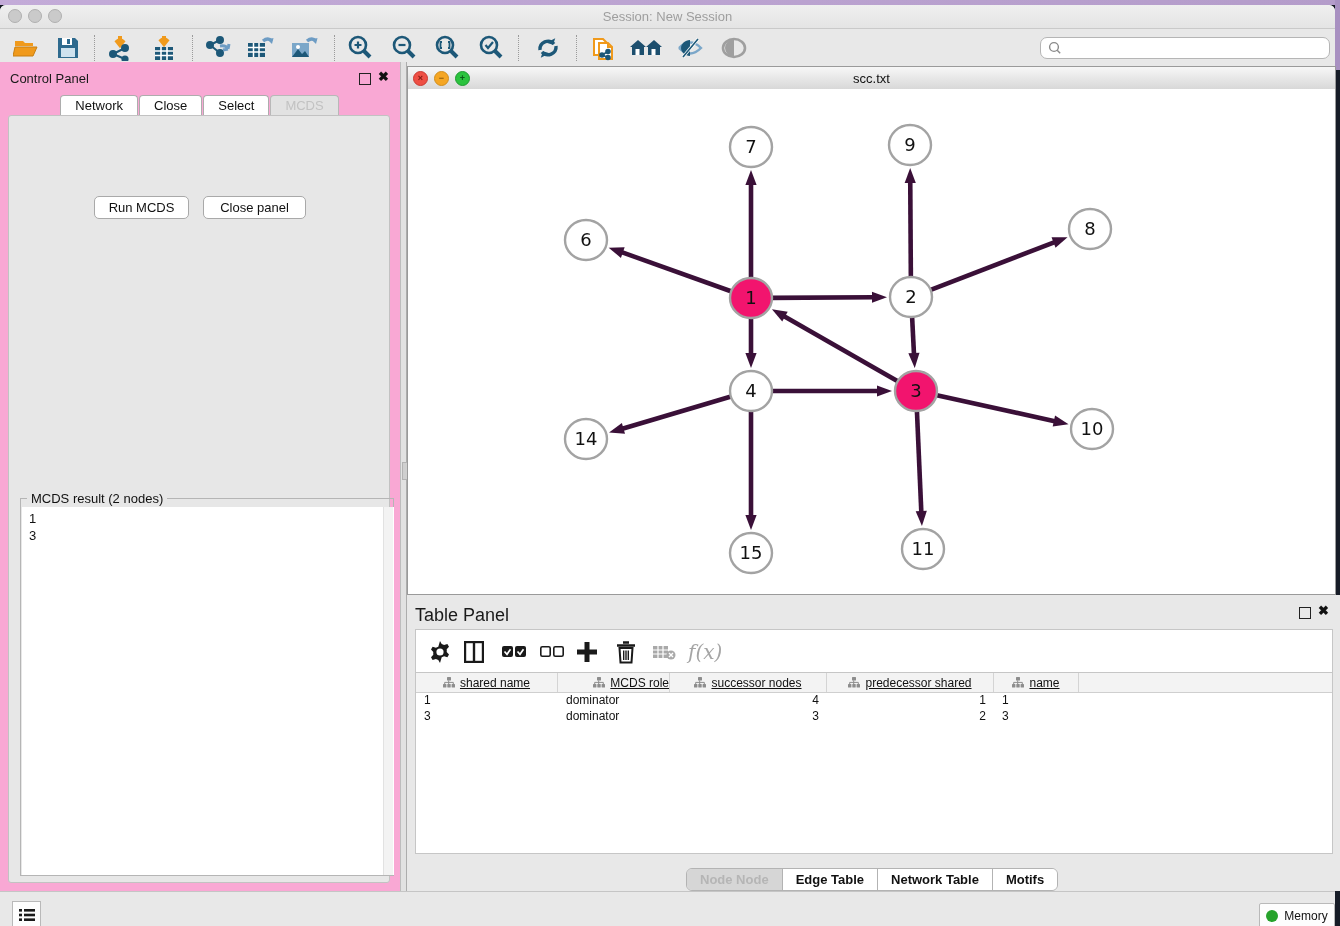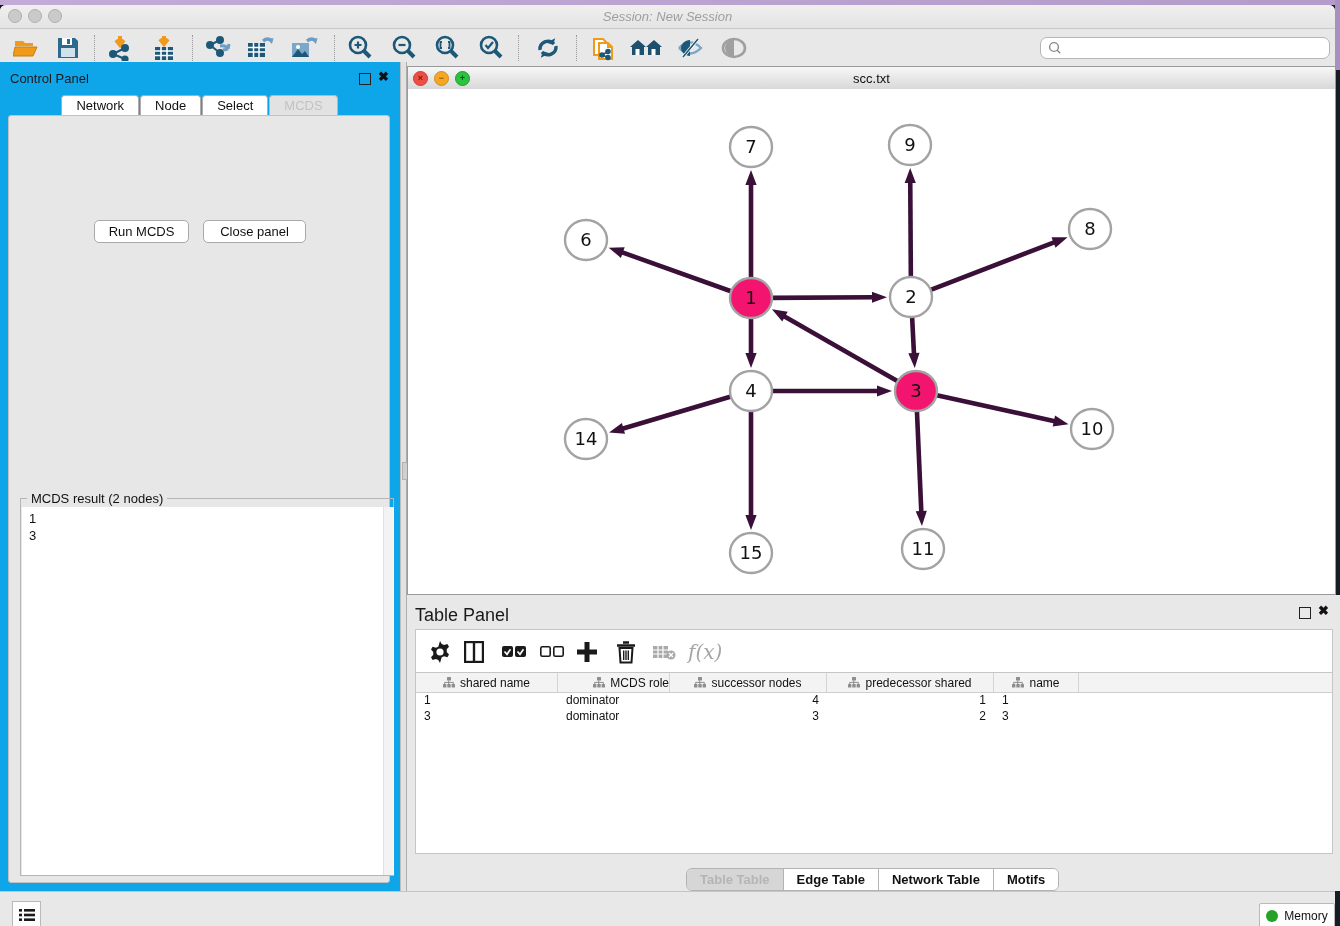--- a/index.html
+++ b/index.html
@@ -8,44 +8,44 @@
   .abs{position:absolute;}
   
   #desktop-top{left:0;top:0;width:1340px;height:5px;background:linear-gradient(90deg,#c3abd8,#b49cca);}
   #desktop-right-top{left:1335px;top:0;width:5px;height:70px;background:#a890c1;}
   #desktop-right-bottom{left:1335px;top:70px;width:5px;height:856px;background:#171c27;}
   
   #window{left:0;top:5px;width:1335px;height:921px;background:#e8e8e8;border-radius:6px 6px 0 0;}
   #main-titlebar{left:0;top:0;width:1335px;height:23px;background:linear-gradient(#efefef,#e4e4e4);
                  border-bottom:1px solid #c9c9c9;border-radius:6px 6px 0 0;}
   .traffic-dot{width:12px;height:12px;border-radius:50%;background:#cacaca;border:1px solid #b0b0b0;top:4px;}
-  #main-title{width:100%;text-align:center;top:4px;font-size:13px;color:#9e9e9e;font-style:italic;}
+  #main-title{width:100%;text-align:center;top:4px;font-size:13px;color:#9e9e9e;}
   
   #toolbar{left:0;top:24px;width:1335px;height:38px;background:#e8e8e8;border-bottom:1px solid #c2c2c2;}
   .tb-icon{top:4px;width:36px;height:30px;display:flex;align-items:center;justify-content:center;cursor:default;}
   .tb-sep{top:6px;width:0;height:26px;border-left:1px dotted #9a9a9a;}
   #search-box{left:1040px;top:8px;width:290px;height:22px;background:#fff;border:1px solid #b5b5b5;border-radius:7px;
               display:flex;align-items:center;padding-left:6px;box-sizing:border-box;}
   #search-box input{border:none;outline:none;flex:1;font-size:12px;font-family:"Liberation Sans",sans-serif;background:transparent;}
   
-  #control-panel{left:0;top:57px;width:400px;height:829px;background:#0ea5e9;}
+  #control-panel{left:0;top:57px;width:400px;height:829px;background:#f9a8d4;}
   #cp-title{left:10px;top:9px;font-size:13px;color:#1a1a1a;}
   .panel-float{width:10px;height:10px;border:1.5px solid #222;background:transparent;}
   .panel-close{font-size:13px;font-weight:bold;color:#111;line-height:10px;}
   .cp-tab{height:19px;padding:0 14px;background:#fff;border:1px solid #adadad;border-bottom:none;
           font-size:13px;color:#111;display:flex;align-items:center;border-radius:4px 4px 0 0;margin-right:1px;}
   .cp-tab.selected{background:#e2e2e2;color:#c2c2c2;border-color:#b8b8b8;}
   #cp-tabs{left:0;top:33px;width:400px;display:flex;justify-content:center;align-items:flex-end;}
   #cp-panel{left:8px;top:53px;width:382px;height:768px;background:#e7e7e7;border:1px solid #c2c2c2;border-radius:3px;box-sizing:border-box;}
   #opt-label{left:0;top:78px;width:400px;text-align:center;font-size:13px;color:#111;}
   #opt-select{left:44px;top:100px;width:310px;height:23px;background:#fff;border:1px solid #a9a9a9;border-radius:5px;
               display:flex;align-items:center;padding:0 8px;box-sizing:border-box;font-size:13px;color:#111;}
   #opt-select .stepper{margin-left:auto;}
   .cp-btn{top:134px;height:23px;background:#fff;border:1px solid #a9a9a9;border-radius:5px;font-size:13px;color:#111;
-          display:flex;align-items:center;justify-content:center;box-sizing:border-box;margin-top:24px;}
+          display:flex;align-items:center;justify-content:center;box-sizing:border-box;}
   
   #mcds-fieldset{left:12px;top:436px;width:374px;height:378px;border:1px solid #b5b5b5;box-sizing:border-box;margin-left:8px;}
   #mcds-legend{left:6px;top:-8px;background:#e7e7e7;padding:0 4px;font-size:13px;color:#111;}
   #mcds-body{left:1px;top:8px;width:372px;height:368px;background:#fff;}
   #mcds-scroll{right:1px;top:0;width:9px;height:368px;background:#f3f3f3;border-left:1px solid #e2e2e2;}
   .mcds-line{font-size:13px;color:#111;left:7px;line-height:17px;}
   
   #cp-divider{left:400px;top:57px;width:7px;height:829px;background:#e2e2e2;border-left:1px solid #bdbdbd;border-right:1px solid #adadad;box-sizing:border-box;}
   #cp-grip{left:1px;top:400px;width:4px;height:16px;background:#cfcfcf;border:1px solid #b3b3b3;}
   
@@ -59,21 +59,21 @@
   #tl-max{left:47px;background:#2bc33e;border:1px solid #1f9a30;color:#0c5d18;}
   #net-canvas{left:0;top:22px;width:927px;height:505px;background:#fff;}
   
   #table-panel{left:407px;top:590px;width:933px;height:296px;background:#e8e8e8;}
   #tp-title{left:8px;top:10px;font-size:18px;color:#1a1a1a;}
   #tp-toolbar{left:8px;top:34px;width:918px;height:44px;background:#fff;border:1px solid #c6c6c6;box-sizing:border-box;}
   .tp-icon{top:8px;height:28px;display:flex;align-items:center;justify-content:center;}
   #tp-table{left:8px;top:77px;width:918px;height:182px;background:#fff;border:1px solid #c6c6c6;box-sizing:border-box;overflow:hidden;}
   #tp-header{left:0;top:0;width:916px;height:19px;background:#f3f3f3;border-bottom:1px solid #cfcfcf;display:flex;}
   .th{display:flex;align-items:center;justify-content:center;gap:5px;border-right:1px solid #d4d4d4;box-sizing:border-box;
-      font-size:12px;color:#111;}
+      font-size:12px;color:#111;text-decoration:underline;}
   #tp-rows{left:0;top:19px;width:916px;}
   .tr{display:flex;height:16px;}
   .td{font-size:12px;color:#111;box-sizing:border-box;padding:1px 8px 0 8px;overflow:hidden;white-space:nowrap;}
   .td.r{text-align:right;}
   
   #tp-tabs{left:279px;top:273px;display:flex;border:1px solid #b3b3b3;border-radius:6px;overflow:hidden;height:21px;}
   .tp-tab{background:#fff;color:#111;font-size:13px;font-weight:600;display:flex;align-items:center;padding:0 13px;
           border-left:1px solid #b3b3b3;}
   .tp-tab:first-child{border-left:none;}
   .tp-tab.selected{background:#d6d6d6;color:#b5b5b5;}
@@ -258,21 +258,21 @@
       </div>
     </div>
 
     <div class="abs" id="control-panel">
       <span class="abs" id="cp-title">Control Panel</span>
       <div class="abs panel-float" style="left:359px;top:11px"></div>
       <div class="abs panel-close" style="left:378px;top:10px">✖</div>
 
       <div class="abs" id="cp-tabs">
         <div class="cp-tab">Network</div>
-        <div class="cp-tab">Node</div>
+        <div class="cp-tab">Close</div>
         <div class="cp-tab">Select</div>
         <div class="cp-tab selected">MCDS</div>
       </div>
 
       <div class="abs" id="cp-panel"></div>
 
 
 
       <div class="abs cp-btn" style="left:94px;width:95px">Run MCDS</div>
       <div class="abs cp-btn" style="left:203px;width:103px">Close panel</div>
@@ -486,21 +486,21 @@
               <div class="td" style="width: 142px;">3</div>
               <div class="td" style="width: 112px;">dominator</div>
               <div class="td r" style="width: 157px;">3</div>
               <div class="td r" style="width: 167px;">2</div>
               <div class="td" style="width: 85px;">3</div>
             </div>
           </div>
       </div>
 
       <div class="abs" id="tp-tabs">
-        <div class="tp-tab selected">Table Table</div>
+        <div class="tp-tab selected">Node Node</div>
         <div class="tp-tab">Edge Table</div>
         <div class="tp-tab">Network Table</div>
         <div class="tp-tab">Motifs</div>
       </div>
     </div>
 
     <div class="abs" id="status-bar">
       <div class="abs" id="status-list-btn">
         <svg width="16" height="14" viewBox="0 0 16 14">
             <g fill="#1a1a1a">

